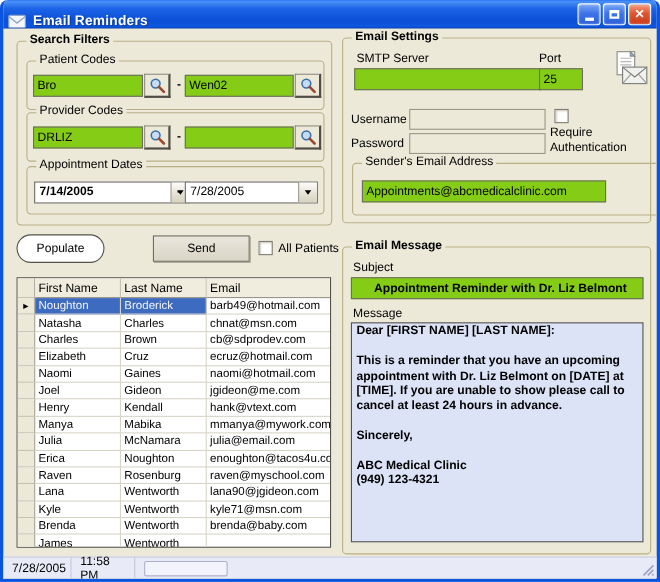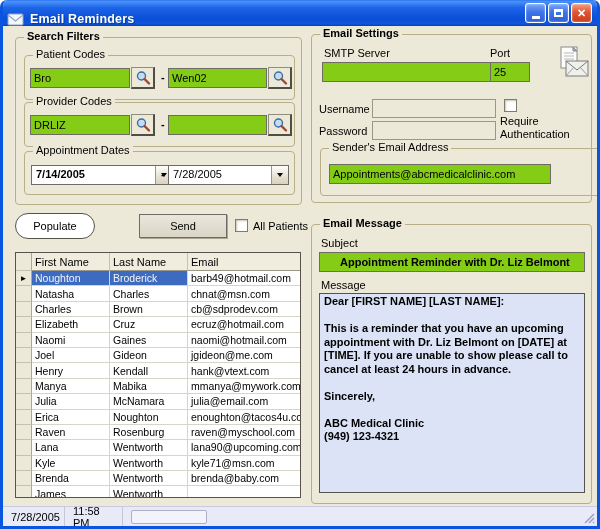--- a/index.html
+++ b/index.html
@@ -246,21 +246,21 @@
         <div class="grow">
           <div class="gc rh"></div>
           <div class="gc c0">Raven</div>
           <div class="gc c1">Rosenburg</div>
           <div class="gc c2">raven@myschool.com</div>
         </div>
         <div class="grow">
           <div class="gc rh"></div>
           <div class="gc c0">Lana</div>
           <div class="gc c1">Wentworth</div>
-          <div class="gc c2">lana90@upcoming.com</div>
+          <div class="gc c2">lana90@jgideon.com</div>
         </div>
         <div class="grow">
           <div class="gc rh"></div>
           <div class="gc c0">Kyle</div>
           <div class="gc c1">Wentworth</div>
           <div class="gc c2">kyle71@msn.com</div>
         </div>
         <div class="grow">
           <div class="gc rh"></div>
           <div class="gc c0">Brenda</div>

